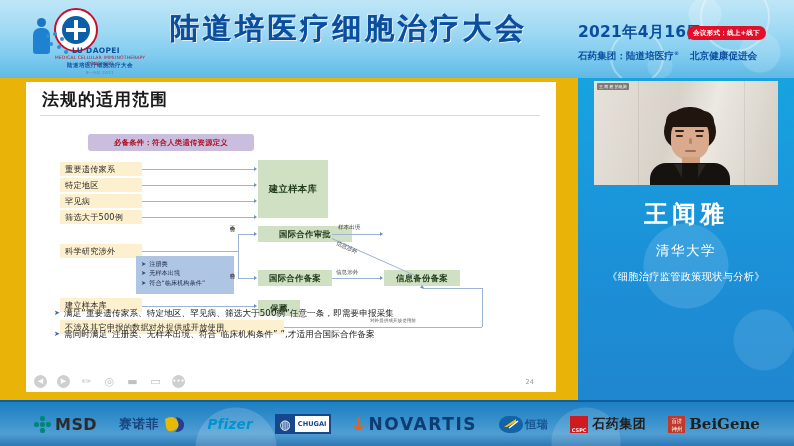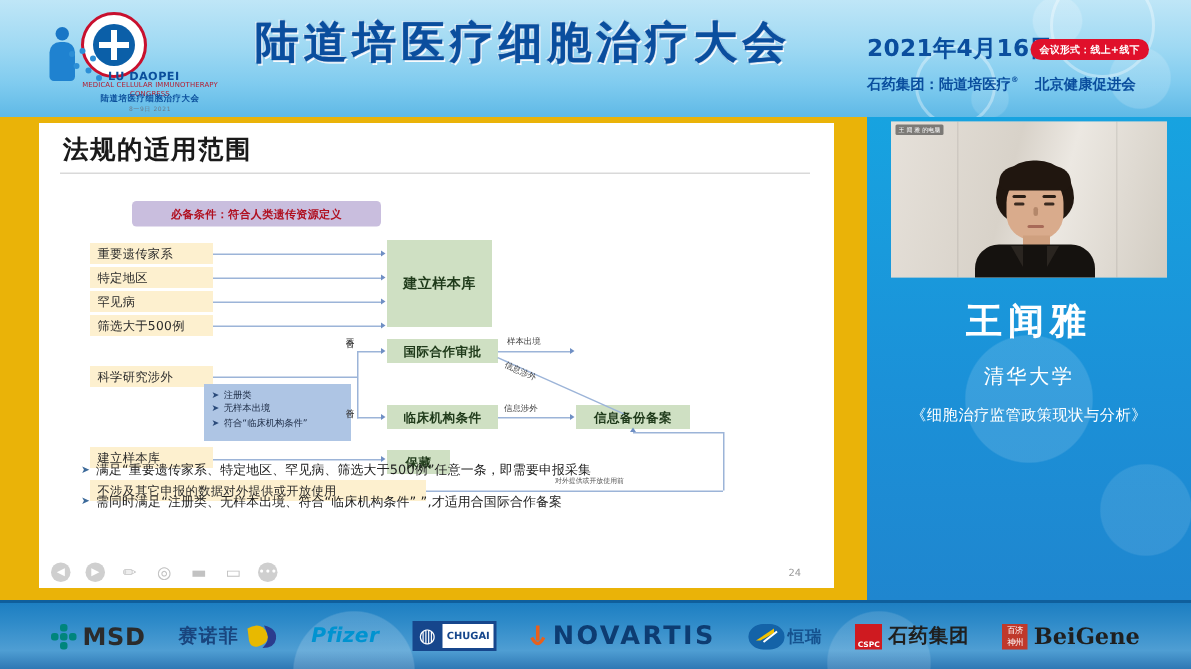--- a/index.html
+++ b/index.html
@@ -367,22 +367,22 @@
       <div class="ybox" style="left:34px;top:216px;width:82px;height:14px;">建立样本库</div>
       <div class="ybox wide" style="left:34px;top:238px;width:224px;height:14px;">不涉及其它申报的数据对外提供或开放使用</div>
 
       <div class="bbox">
         <div class="li"><b>➤</b><span>注册类</span></div>
         <div class="li"><b>➤</b><span>无样本出境</span></div>
         <div class="li wrap"><b>➤</b><span>符合“临床机构条件”</span></div>
       </div>
 
       <div class="gbox big" style="left:232px;top:78px;width:70px;height:58px;">建立样本库</div>
-      <div class="gbox" style="left:232px;top:144px;width:74px;height:16px;">国际合作审批</div>
-      <div class="gbox" style="left:232px;top:188px;width:74px;height:16px;">临床机构条件</div>
+      <div class="gbox" style="left:232px;top:144px;width:94px;height:16px;">国际合作审批</div>
+      <div class="gbox" style="left:232px;top:188px;width:74px;height:16px;">国际合作备案</div>
       <div class="gbox" style="left:232px;top:218px;width:42px;height:16px;">保藏</div>
       <div class="gbox" style="left:358px;top:188px;width:76px;height:16px;">信息备份备案</div>
 
       <div class="ln h" style="left:116px;top:87px;width:112px;"></div>
       <div class="ln h" style="left:116px;top:103px;width:112px;"></div>
       <div class="ln h" style="left:116px;top:119px;width:112px;"></div>
       <div class="ln h" style="left:116px;top:135px;width:112px;"></div>
       <div class="arrow-r" style="left:228px;top:84.8px;"></div>
       <div class="arrow-r" style="left:228px;top:100.8px;"></div>
       <div class="arrow-r" style="left:228px;top:116.8px;"></div>

